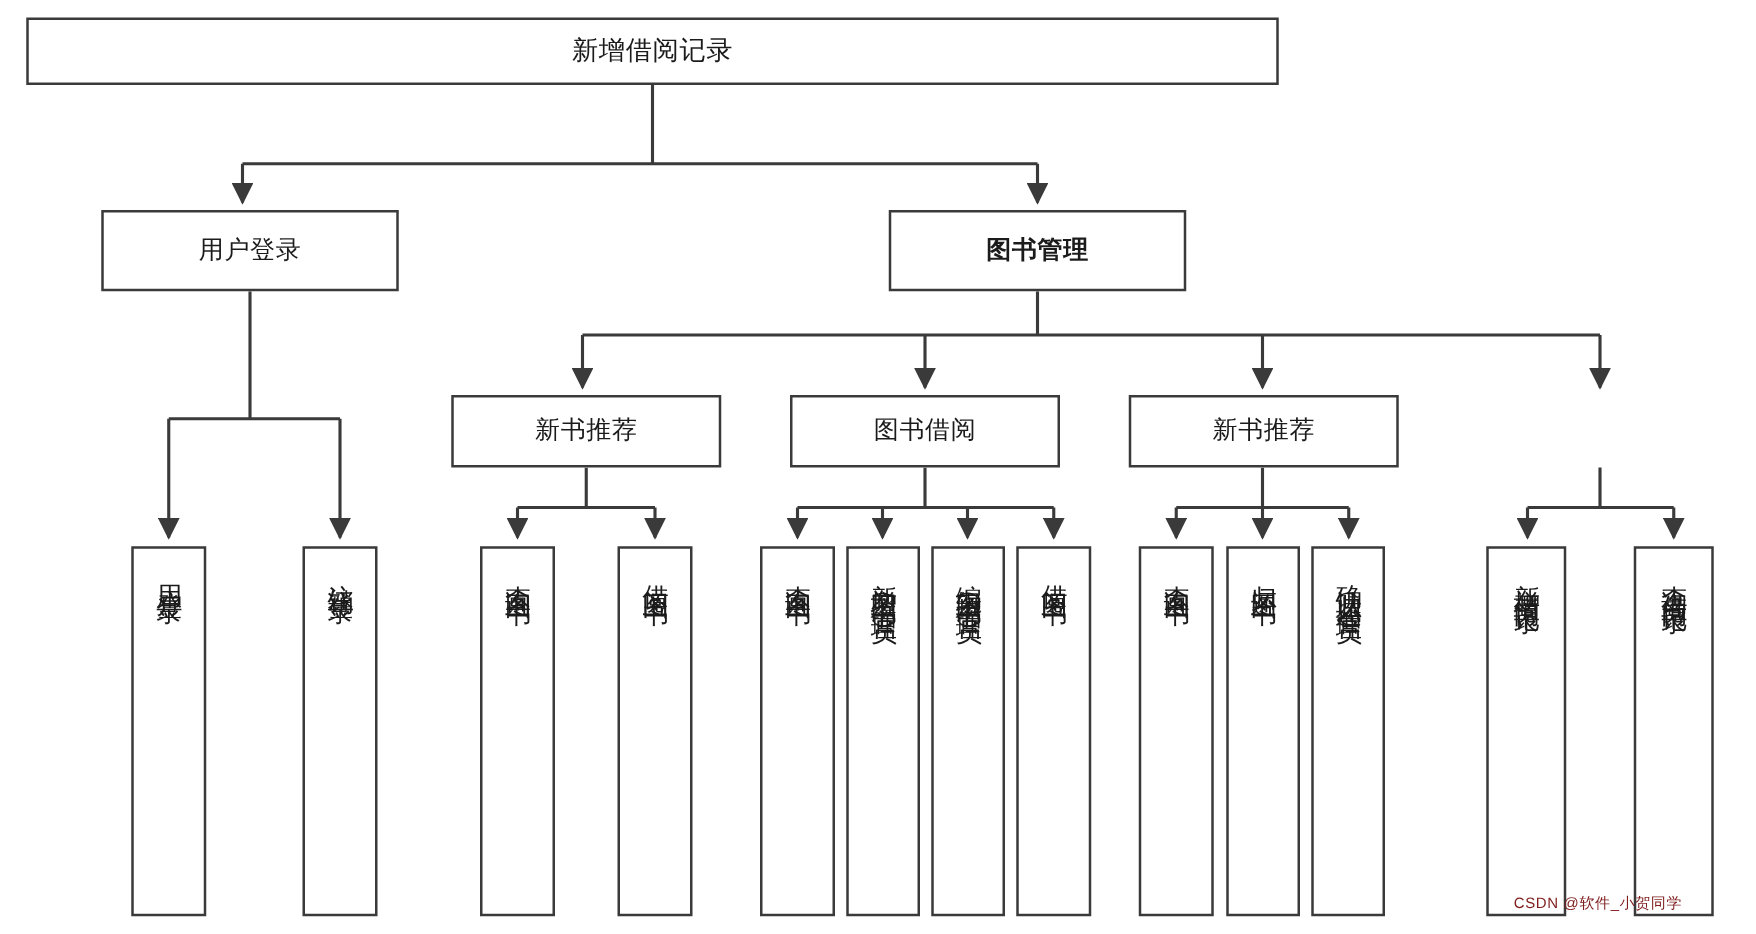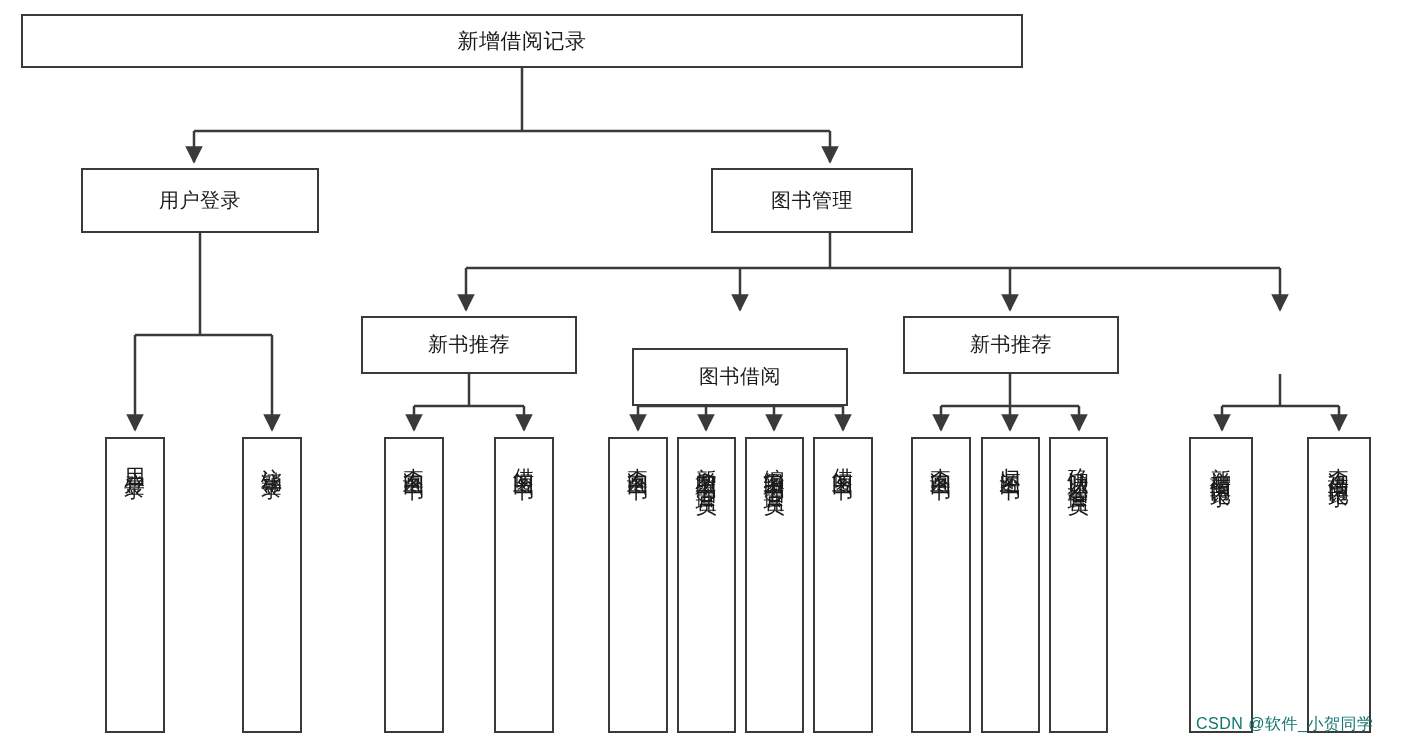--- a/index.html
+++ b/index.html
@@ -53,24 +53,25 @@
     text-orientation: upright;
     letter-spacing: 4px;
     line-height: 1;
   }
   .node.root .lbl { font-size: 21px; }
   .node.l2 .lbl { font-size: 20px; }
   .node.l3 .lbl { font-size: 20px; }
   .node.vert .lbl { font-size: 21px; }
   .watermark {
     position: absolute;
-    color: #0f766e;
-    font-size: 16px;
+    color: #7f1d1d;
+    font-size: 12px;
     white-space: nowrap;
     letter-spacing: 0.5px;
+    margin-left: 15px;
   }
 </style>
 </head>
 <body>
 
 <div id="stage">
 
   <svg id="wires" viewBox="0 0 1405 747" xmlns="http://www.w3.org/2000/svg">
     <defs>
       <marker id="arrow" viewBox="0 0 10 10" refX="9" refY="5" markerWidth="7" markerHeight="7" orient="auto-start-reverse">
@@ -122,29 +123,29 @@
   </svg>
 
   <div class="node horiz root" style="left:21px; top:14px; width:1002px; height:54px;">
     <span class="lbl">新增借阅记录</span>
   </div>
 
   <div class="node horiz l2" style="left:81px; top:168px; width:238px; height:65px;">
     <span class="lbl">用户登录</span>
   </div>
 
-  <div class="node horiz l2" style="left:711px; top:168px; width:202px; height:65px;">
+  <div class="node horiz l2" style="left:711px; top:168px; width:238px; height:65px;font-weight:bold;">
     <span class="lbl">图书管理</span>
   </div>
 
   <div class="node horiz l3" style="left:361px; top:316px; width:216px; height:58px;">
     <span class="lbl">新书推荐</span>
   </div>
 
-  <div class="node horiz l3" style="left:632px; top:316px; width:216px; height:58px;margin-top:32px;">
+  <div class="node horiz l3" style="left:632px; top:316px; width:216px; height:58px;">
     <span class="lbl">图书借阅</span>
   </div>
 
   <div class="node horiz l3" style="left:903px; top:316px; width:216px; height:58px;">
     <span class="lbl">新书推荐</span>
   </div>
 
 
   <div class="node vert" style="left:105px; top:437px; width:60px; height:296px;">
     <span class="lbl">用户登录</span>

